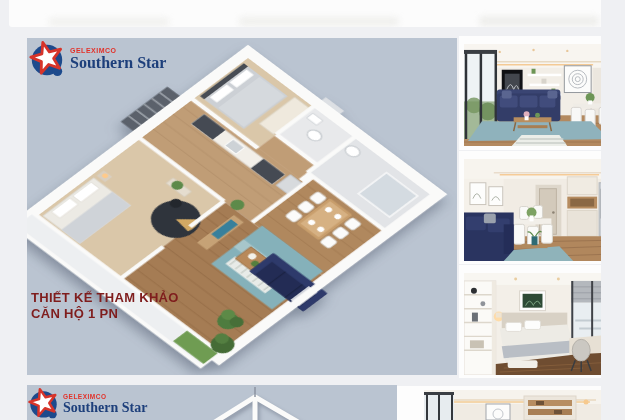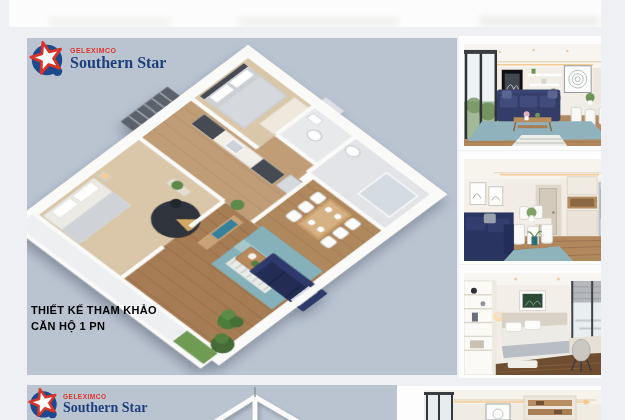--- a/index.html
+++ b/index.html
@@ -17,21 +17,21 @@
   .logo-star{display:block;}
   .logo-texts{display:flex;flex-direction:column;}
   .logo-co{color:#e2322a;font-weight:bold;letter-spacing:.5px;}
   .logo-name{color:#1d3f7b;font-family:"Liberation Serif",serif;font-weight:bold;}
   .main-card .logo{left:1px;top:2px;}
   .main-card .logo-star{width:38px;height:38px;}
   .main-card .logo-texts{margin:7px 0 0 4px;}
   .main-card .logo-co{font-size:7px;}
   .main-card .logo-name{font-size:16px;line-height:15px;margin-top:1px;}
   
-  .caption{left:4px;top:264px;color:#000000;font-weight:bold;font-size:11px;line-height:16px;letter-spacing:.3px;}
+  .caption{left:4px;top:252px;color:#7f1d1d;font-weight:bold;font-size:13px;line-height:16px;letter-spacing:.3px;}
   
   .pframe{left:459px;width:159px;background:#fdfdfd;}
   .pimg{position:absolute;left:5px;top:8px;width:149px;height:102px;overflow:hidden;background:#efece6;}
   .pimg svg{display:block;width:100%;height:100%;}
   
   .bottom-card{left:27px;top:385px;width:370px;height:35px;background:#bac4d1;overflow:hidden;}
   .bottom-card .logo{left:0;top:2px;}
   .bottom-card .logo-star{width:33px;height:33px;}
   .bottom-card .logo-texts{margin:6px 0 0 3px;}
   .bottom-card .logo-co{font-size:6.5px;}

